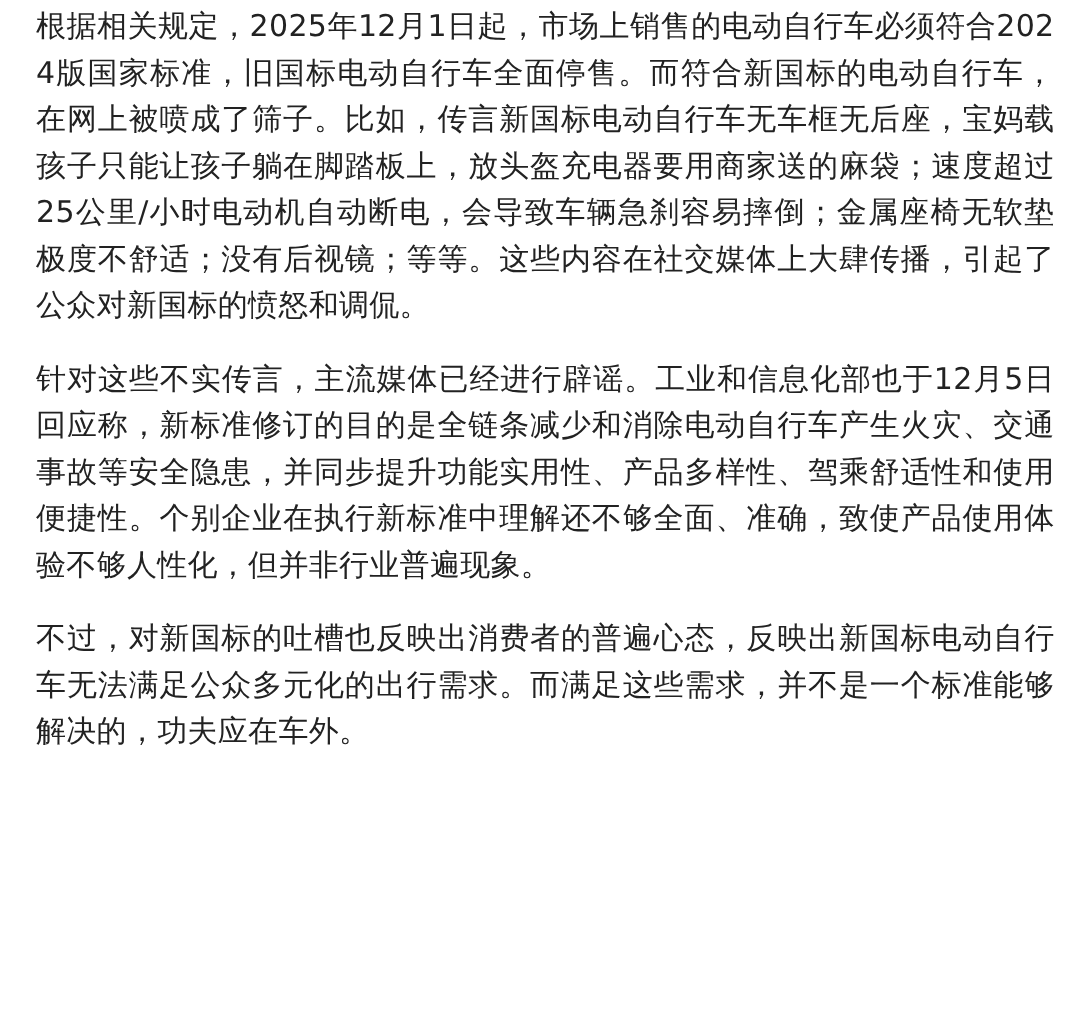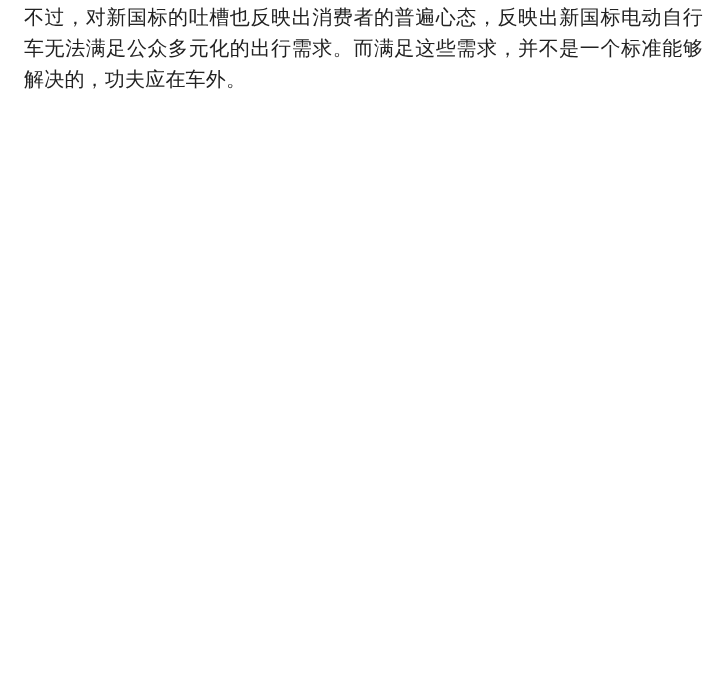--- a/index.html
+++ b/index.html
@@ -25,14 +25,16 @@
       line-height: 31px;
       letter-spacing: 0.2px;
       text-align: justify;
       word-break: break-all;
     }
   </style>
 </head>
 <body>
 
 <div class="article">
+  <p class="para">根据相关规定，2025年12月1日起，市场上销售的电动自行车必须符合2024版国家标准，旧国标电动自行车全面停售。而符合新国标的电动自行车，在网上被喷成了筛子。比如，传言新国标电动自行车无车框无后座，宝妈载孩子只能让孩子躺在脚踏板上，放头盔充电器要用商家送的麻袋；速度超过25公里/小时电动机自动断电，会导致车辆急刹容易摔倒；金属座椅无软垫极度不舒适；没有后视镜；等等。这些内容在社交媒体上大肆传播，引起了公众对新国标的愤怒和调侃。</p>
+  <p class="para">针对这些不实传言，主流媒体已经进行辟谣。工业和信息化部也于12月5日回应称，新标准修订的目的是全链条减少和消除电动自行车产生火灾、交通事故等安全隐患，并同步提升功能实用性、产品多样性、驾乘舒适性和使用便捷性。个别企业在执行新标准中理解还不够全面、准确，致使产品使用体验不够人性化，但并非行业普遍现象。</p>
   <p class="para">不过，对新国标的吐槽也反映出消费者的普遍心态，反映出新国标电动自行车无法满足公众多元化的出行需求。而满足这些需求，并不是一个标准能够解决的，功夫应在车外。</p>
 </div>
 
 </body></html>

